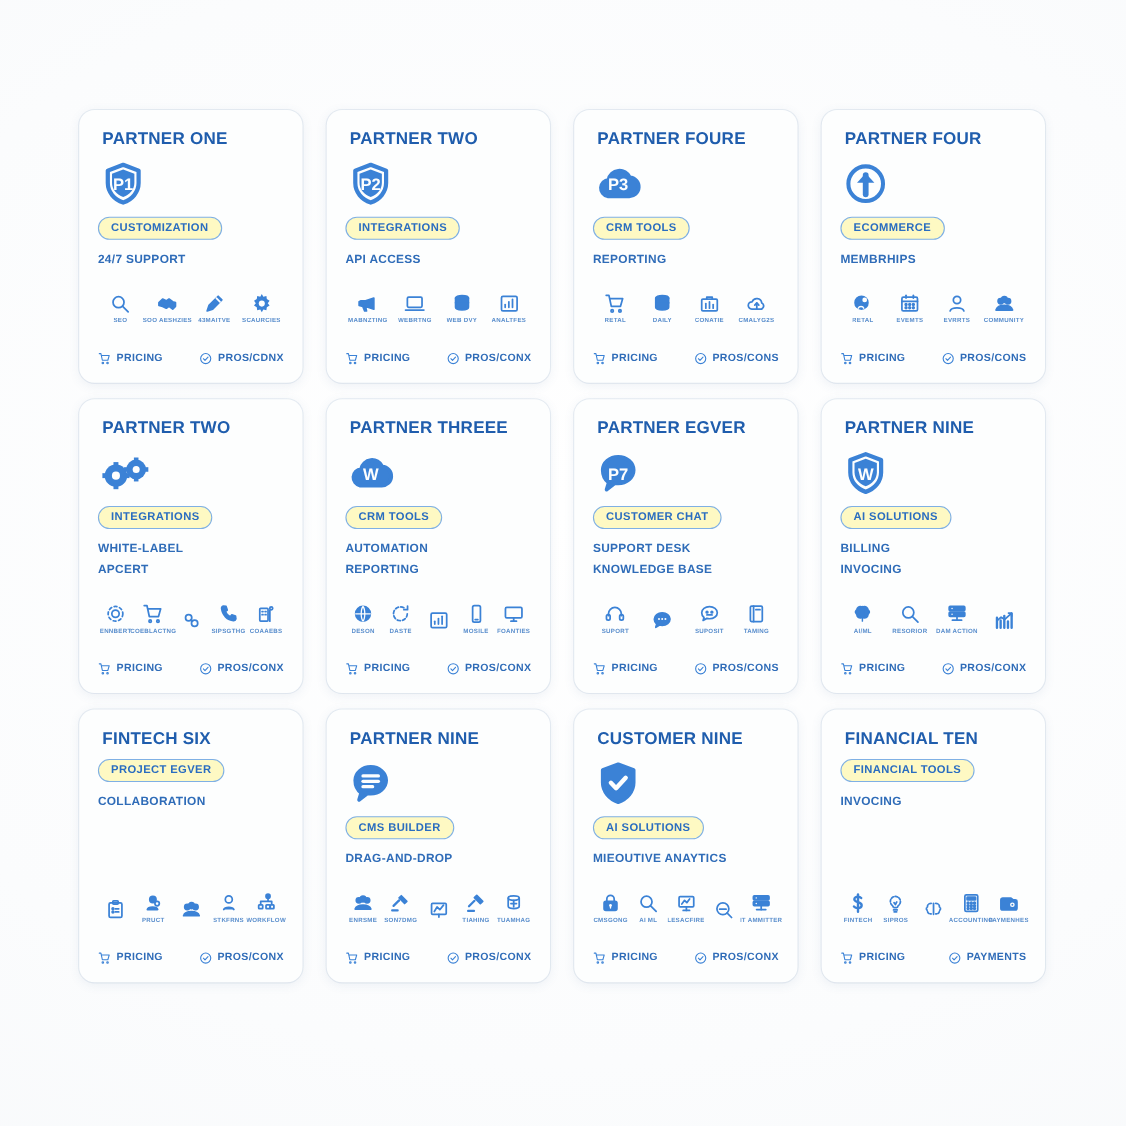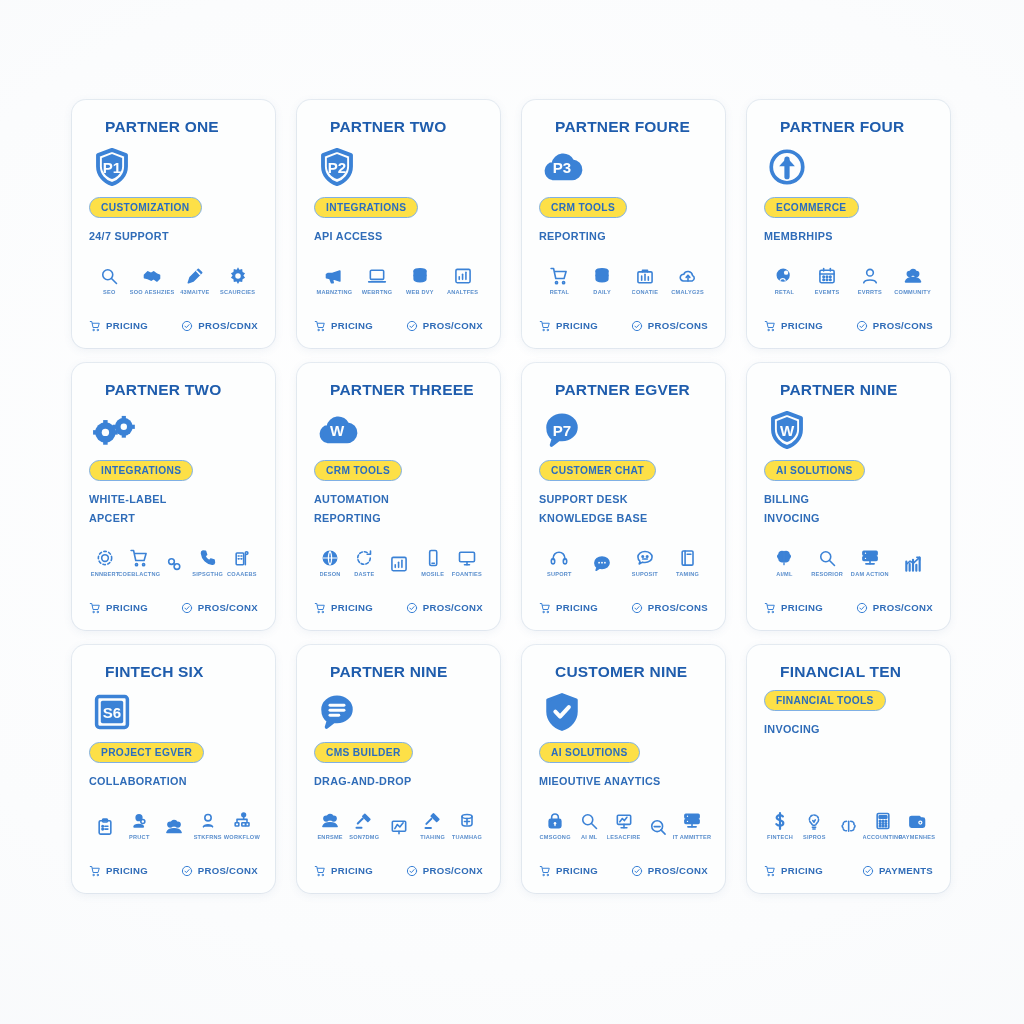--- a/index.html
+++ b/index.html
@@ -31,41 +31,41 @@
     box-sizing:border-box;
     display:flex;flex-direction:column;
     position:relative;
   }
   .card-title{
     color:#1f5dad;
     font-size:15.5px;
     font-weight:bold;
     letter-spacing:.2px;
     line-height:1.1;
-    margin:0 0 10px 16px;
+    margin:0 0 10px 4px;
     white-space:nowrap;
   }
   .logo{
     height:44px;
     display:flex;align-items:center;
     margin:0 0 8px 2px;
   }
   .logo svg{display:block;}
   .badge{
     align-self:flex-start;
     border:1.3px solid #7fb0e4;
     border-radius:13px;
     color:#2a6dc0;
     font-size:10.2px;
     font-weight:bold;
     letter-spacing:.35px;
     padding:4px 11px 4px 11px;
     margin-bottom:9px;
     white-space:nowrap;
-    background:#fde047;
+    background:#fef9c3;
   }
   .feat{
     color:#2f6cb8;
     font-size:10.8px;
     font-weight:bold;
     letter-spacing:.3px;
     line-height:1.75;
     white-space:nowrap;
   }
   .spacer{flex:1 1 auto;min-height:14px;}
@@ -754,27 +754,20 @@
                 <circle cx="12" cy="12" r="9.2"></circle>
                 <path d="M7.8 12.2l2.9 3 5.5-6"></path>
               </svg>
             </span>
             <span>PROS/CONX</span>
           </div>
         </div>
       </div>
       <div class="card">
         <div class="card-title">FINTECH SIX</div>
-        <div class="logo">
-          <svg width="42" height="42" viewBox="0 0 24 24" fill="none" stroke="#3b82d6" stroke-width="2" stroke-linejoin="round">
-            <rect x="3.2" y="3.2" width="17.6" height="17.6" rx="1.6" fill="none" stroke="#3b82d6" stroke-width="2"></rect>
-            <rect x="5.6" y="5.6" width="12.8" height="12.8" rx="1" fill="#3b82d6" stroke="none"></rect>
-            <text x="12" y="15.4" font-family="Liberation Sans, sans-serif" font-size="8.6" font-weight="bold" text-anchor="middle" fill="#fdfefe" stroke="none">S6</text>
-          </svg>
-        </div>
         <div class="badge">PROJECT EGVER</div>
         <div class="feat">COLLABORATION</div>
         <div class="spacer"></div>
         <div class="icon-row">
           <div class="icon-cell">
             <span>
               <svg width="20" height="20" viewBox="0 0 24 24" fill="none" stroke="#3b82d6" stroke-width="1.9" stroke-linecap="round" stroke-linejoin="round">
                 <rect x="5" y="4.5" width="14" height="16" rx="1.6"></rect>
                 <rect x="9" y="2.5" width="6" height="3.4" rx="1"></rect>
                 <circle cx="9.2" cy="11" r=".9" fill="#3b82d6"></circle>

